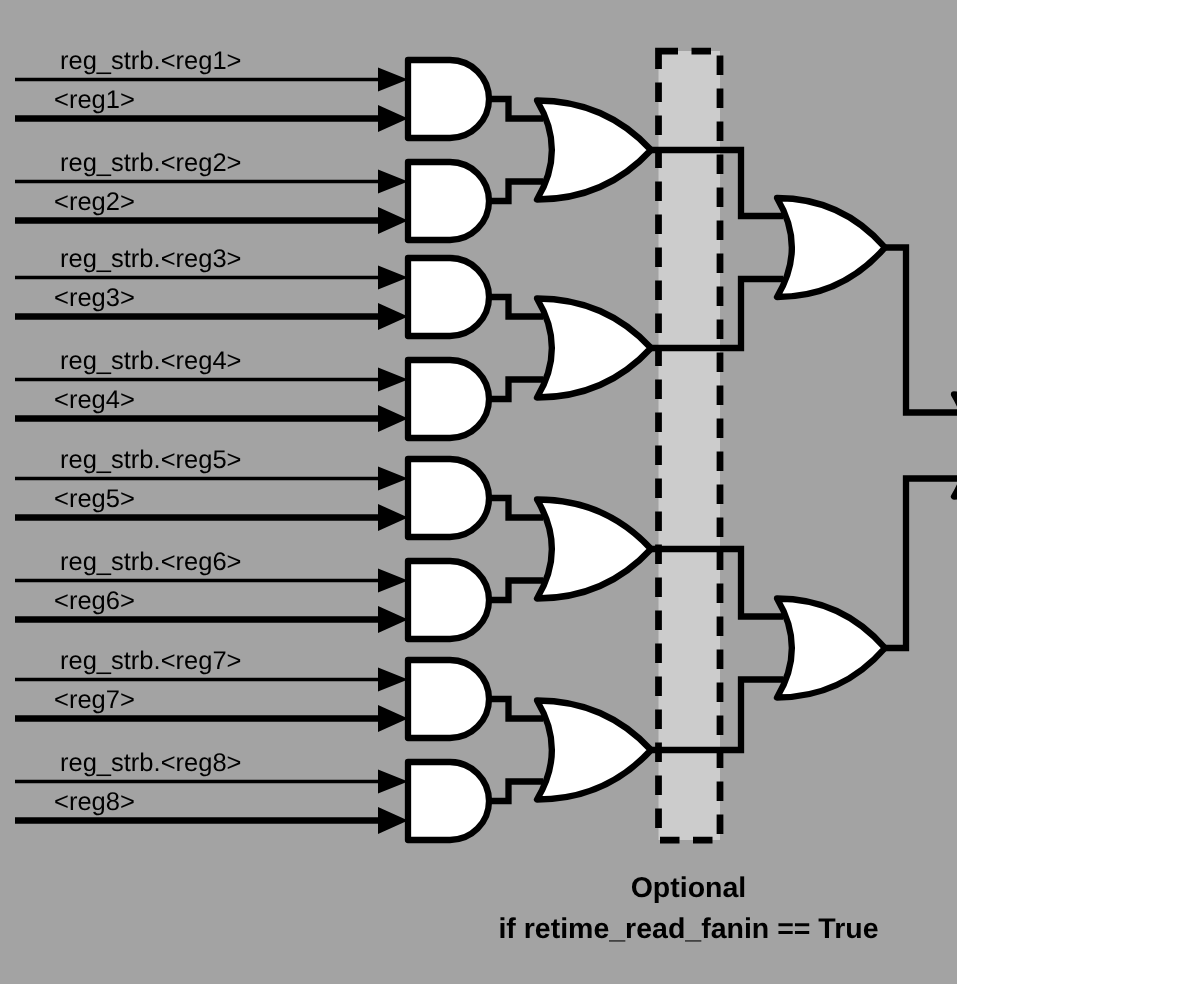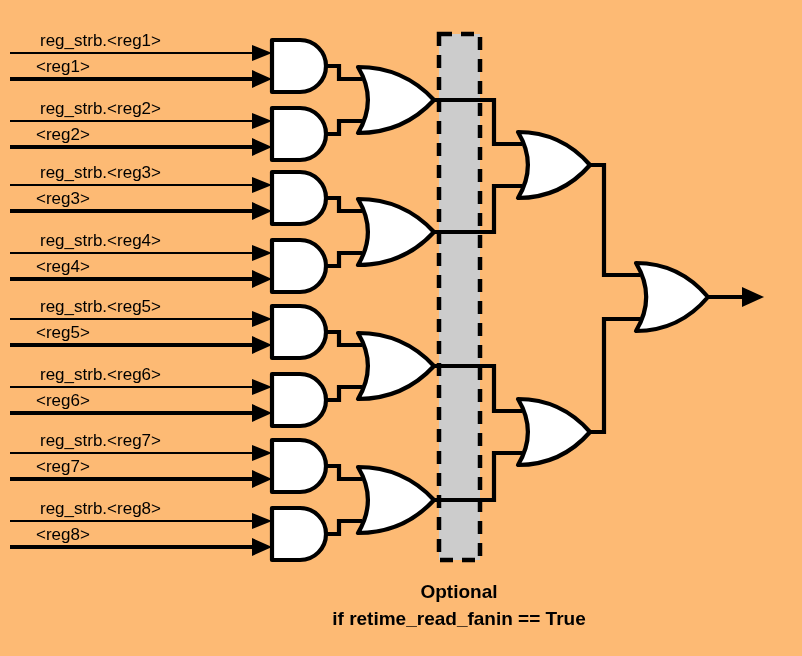--- a/index.html
+++ b/index.html
@@ -5,23 +5,23 @@
   html, body {
     margin: 0;
     padding: 0;
     background: #ffffff;
   }
   body {
     font-family: "Liberation Sans", sans-serif;
   }
   #canvas {
     position: relative;
-    width: 802px;
+    width: 638px;
     height: 656px;
-    background: #fdba74;
+    background: #a3a3a3;
     overflow: hidden;
   }
   #diagram {
     position: absolute;
     left: 0;
     top: 0;
   }
   .wire-label {
     font-family: "Liberation Sans", sans-serif;
     font-size: 17px;

